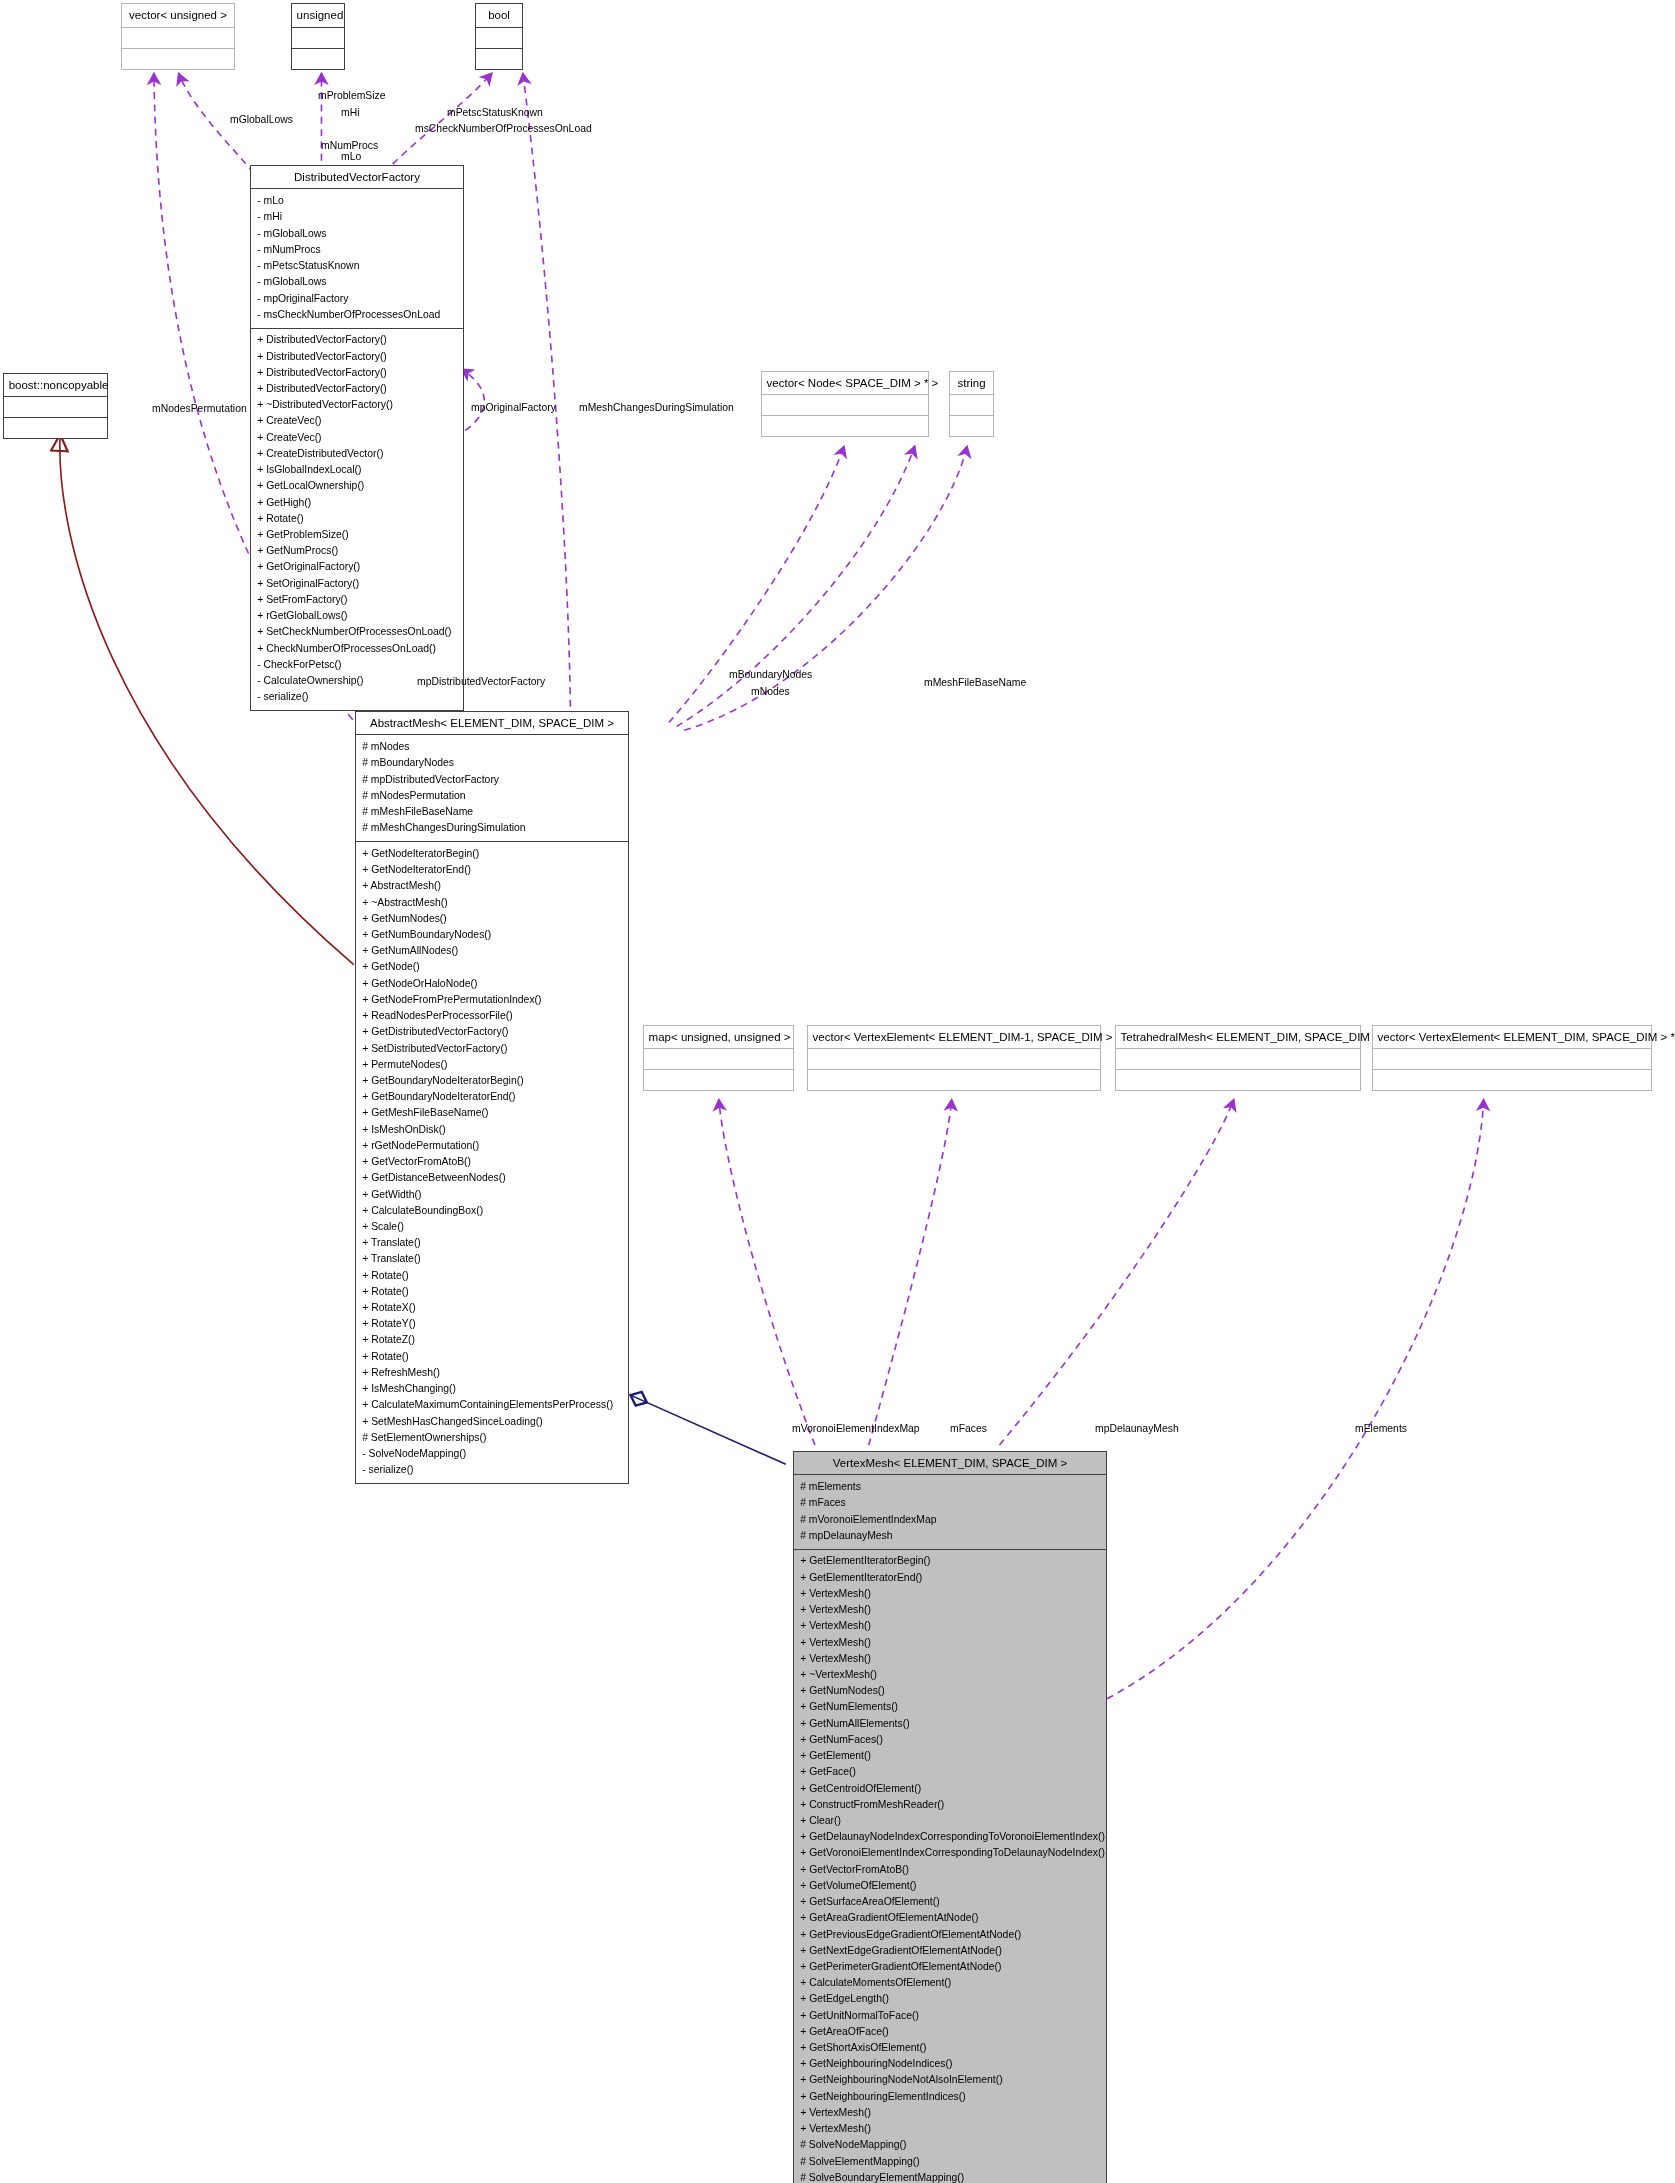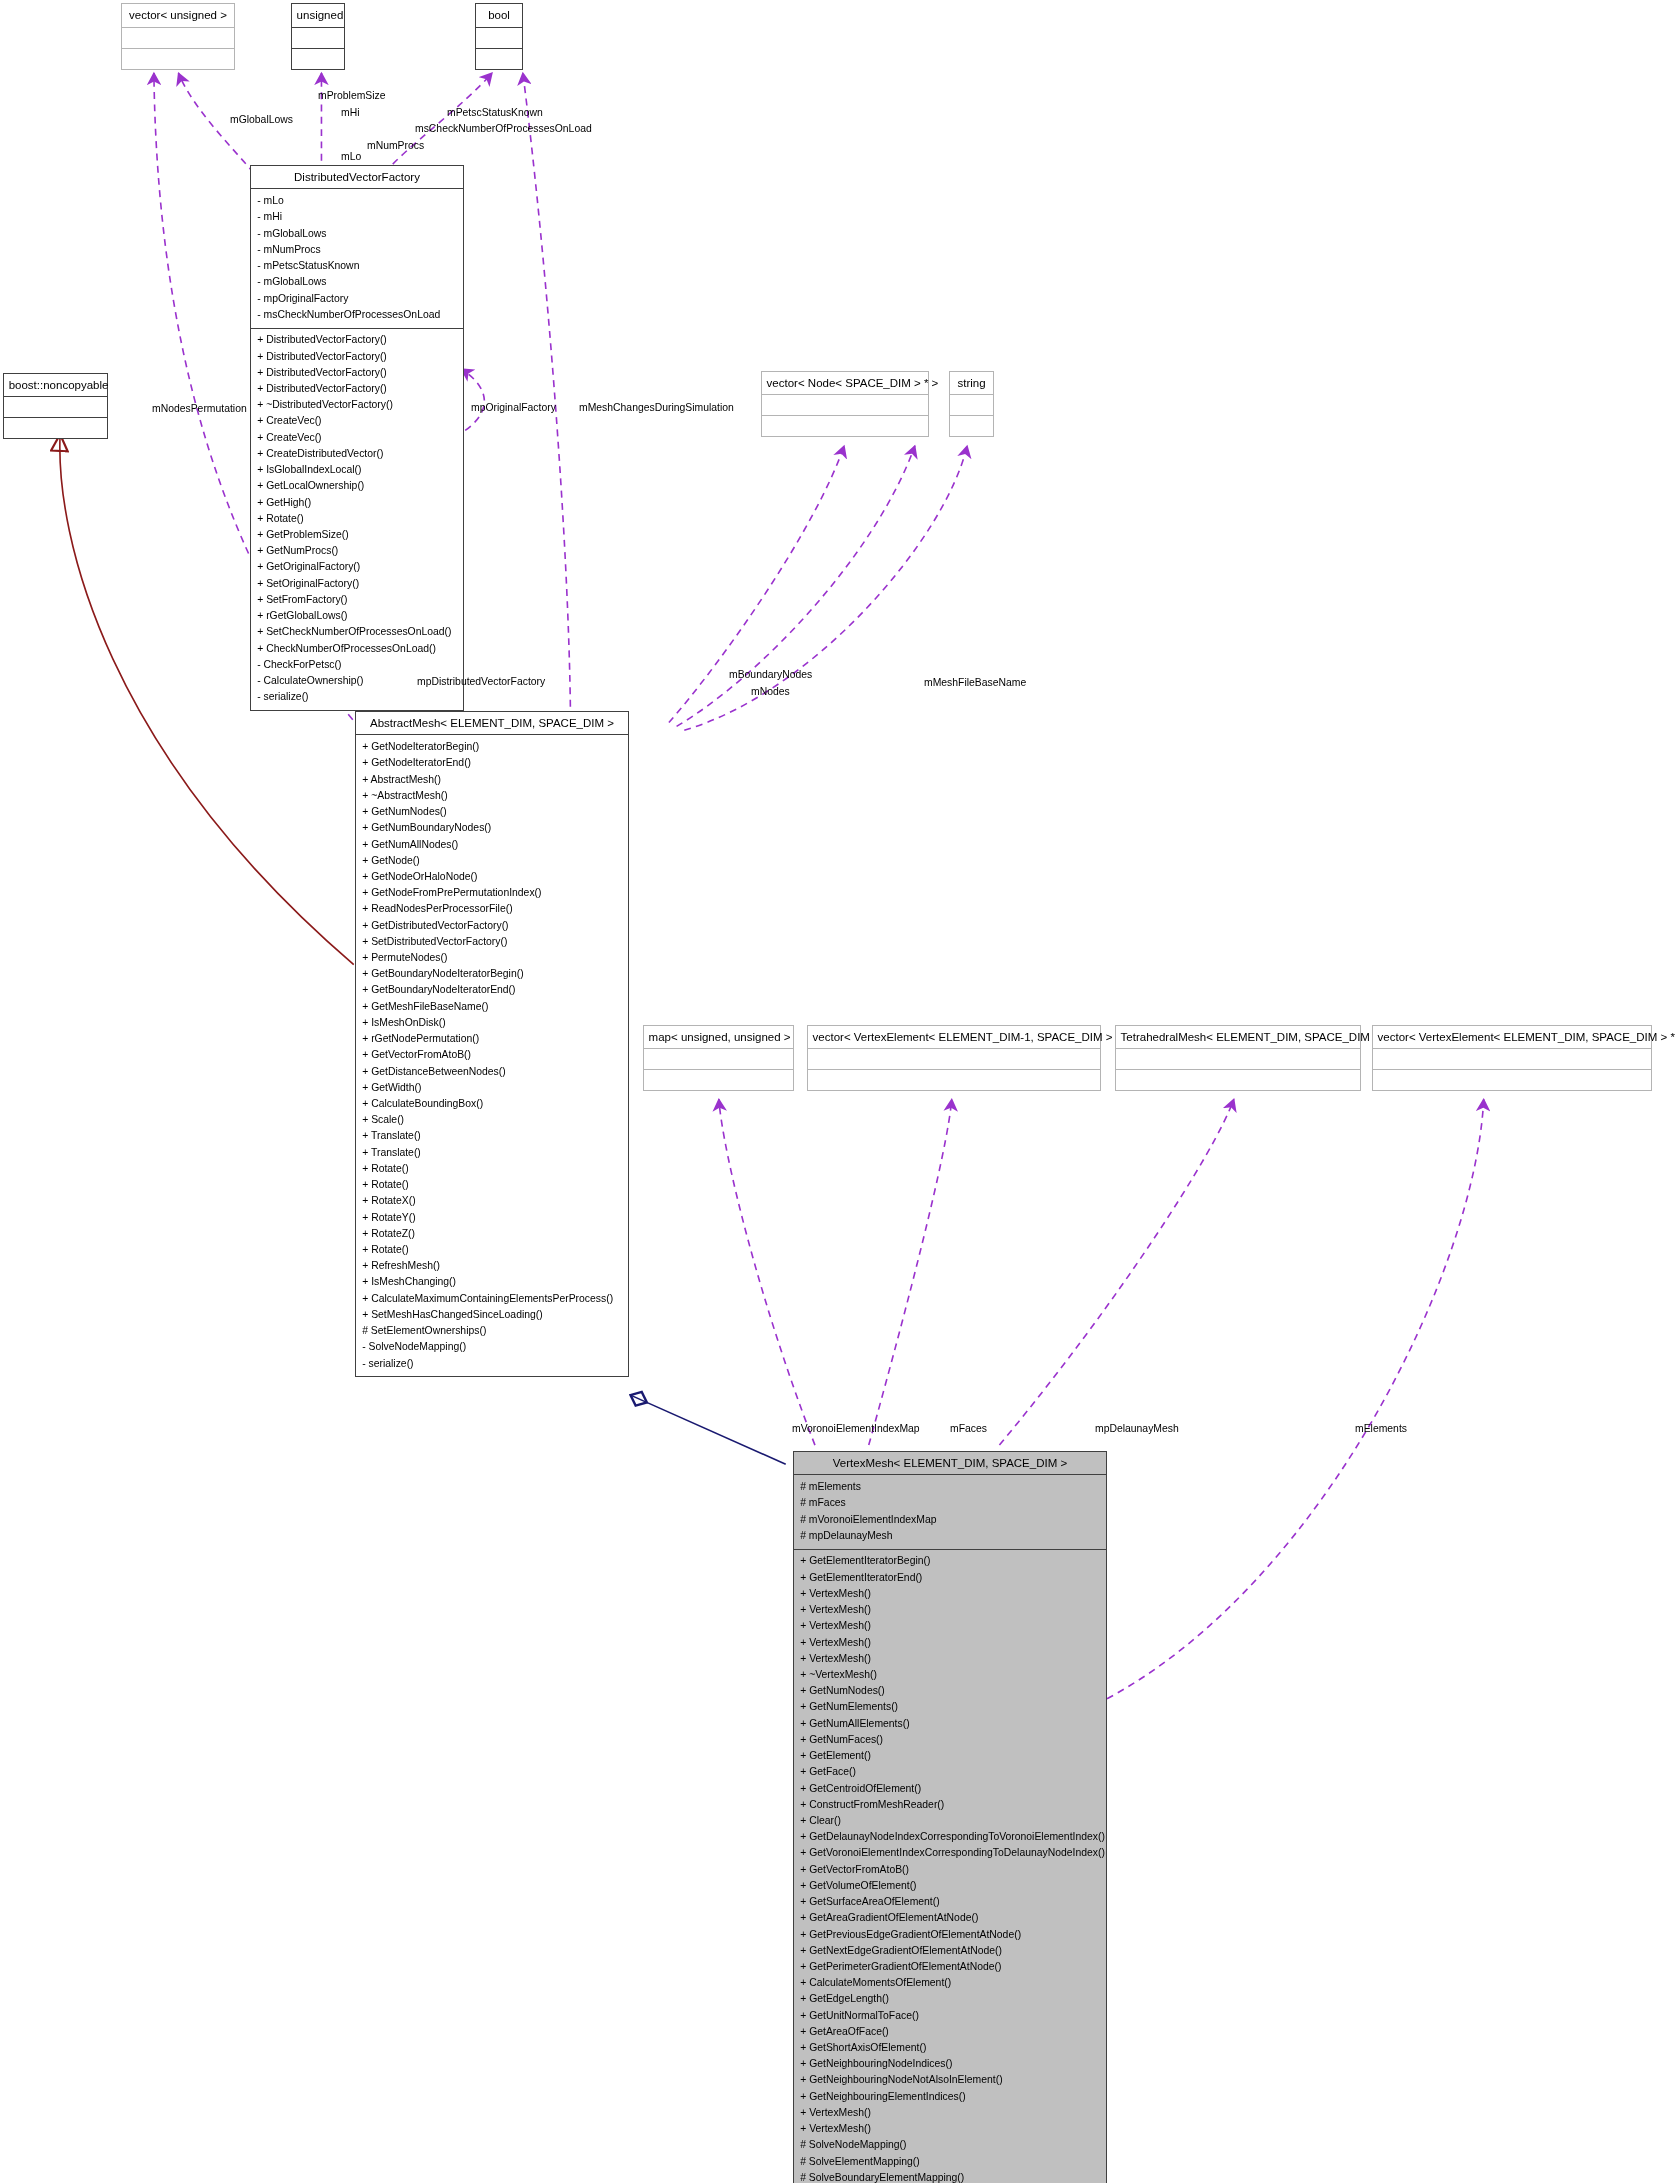--- a/index.html
+++ b/index.html
@@ -106,21 +106,21 @@
     <div class="title">bool</div>
     <div class="sect attrs empty"></div>
     <div class="sect empty"></div>
   </div>
 
   <div class="edge-label" style="left:230px;top:112px;">mGlobalLows</div>
 
   <div class="edge-label ctr" style="left:318px;top:88px;">mProblemSize</div>
   <div class="edge-label ctr" style="left:341px;top:105px;">mHi</div>
   <div class="edge-label ctr" style="left:341px;top:121px;margin-top:28px;">mLo</div>
-  <div class="edge-label ctr" style="left:321px;top:138px;margin-left:46px;">mNumProcs</div>
+  <div class="edge-label ctr" style="left:321px;top:138px;">mNumProcs</div>
 
   <div class="edge-label" style="left:447px;top:105px;">mPetscStatusKnown</div>
   <div class="edge-label" style="left:415px;top:121px;">msCheckNumberOfProcessesOnLoad</div>
 
   <div class="edge-label" style="left:152px;top:401px;">mNodesPermutation</div>
 
   <div class="node bold" style="left:250px;top:165px;width:214px;">
     <div class="title">DistributedVectorFactory</div>
     <div class="sect attrs">
         <div>- mLo</div>
@@ -182,20 +182,28 @@
     <div class="sect attrs empty"></div>
     <div class="sect empty"></div>
   </div>
 
   <div class="edge-label ctr" style="left:729px;top:667px;">mBoundaryNodes</div>
   <div class="edge-label ctr" style="left:751px;top:684px;">mNodes</div>
   <div class="edge-label" style="left:924px;top:675px;">mMeshFileBaseName</div>
 
   <div class="node bold" style="left:355px;top:711px;width:274px;">
     <div class="title">AbstractMesh&lt; ELEMENT_DIM, SPACE_DIM &gt;</div>
+    <div class="sect attrs">
+        <div># mNodes</div>
+        <div># mBoundaryNodes</div>
+        <div># mpDistributedVectorFactory</div>
+        <div># mNodesPermutation</div>
+        <div># mMeshFileBaseName</div>
+        <div># mMeshChangesDuringSimulation</div>
+      </div>
     <div class="sect">
         <div>+ GetNodeIteratorBegin()</div>
         <div>+ GetNodeIteratorEnd()</div>
         <div>+ AbstractMesh()</div>
         <div>+ ~AbstractMesh()</div>
         <div>+ GetNumNodes()</div>
         <div>+ GetNumBoundaryNodes()</div>
         <div>+ GetNumAllNodes()</div>
         <div>+ GetNode()</div>
         <div>+ GetNodeOrHaloNode()</div>

